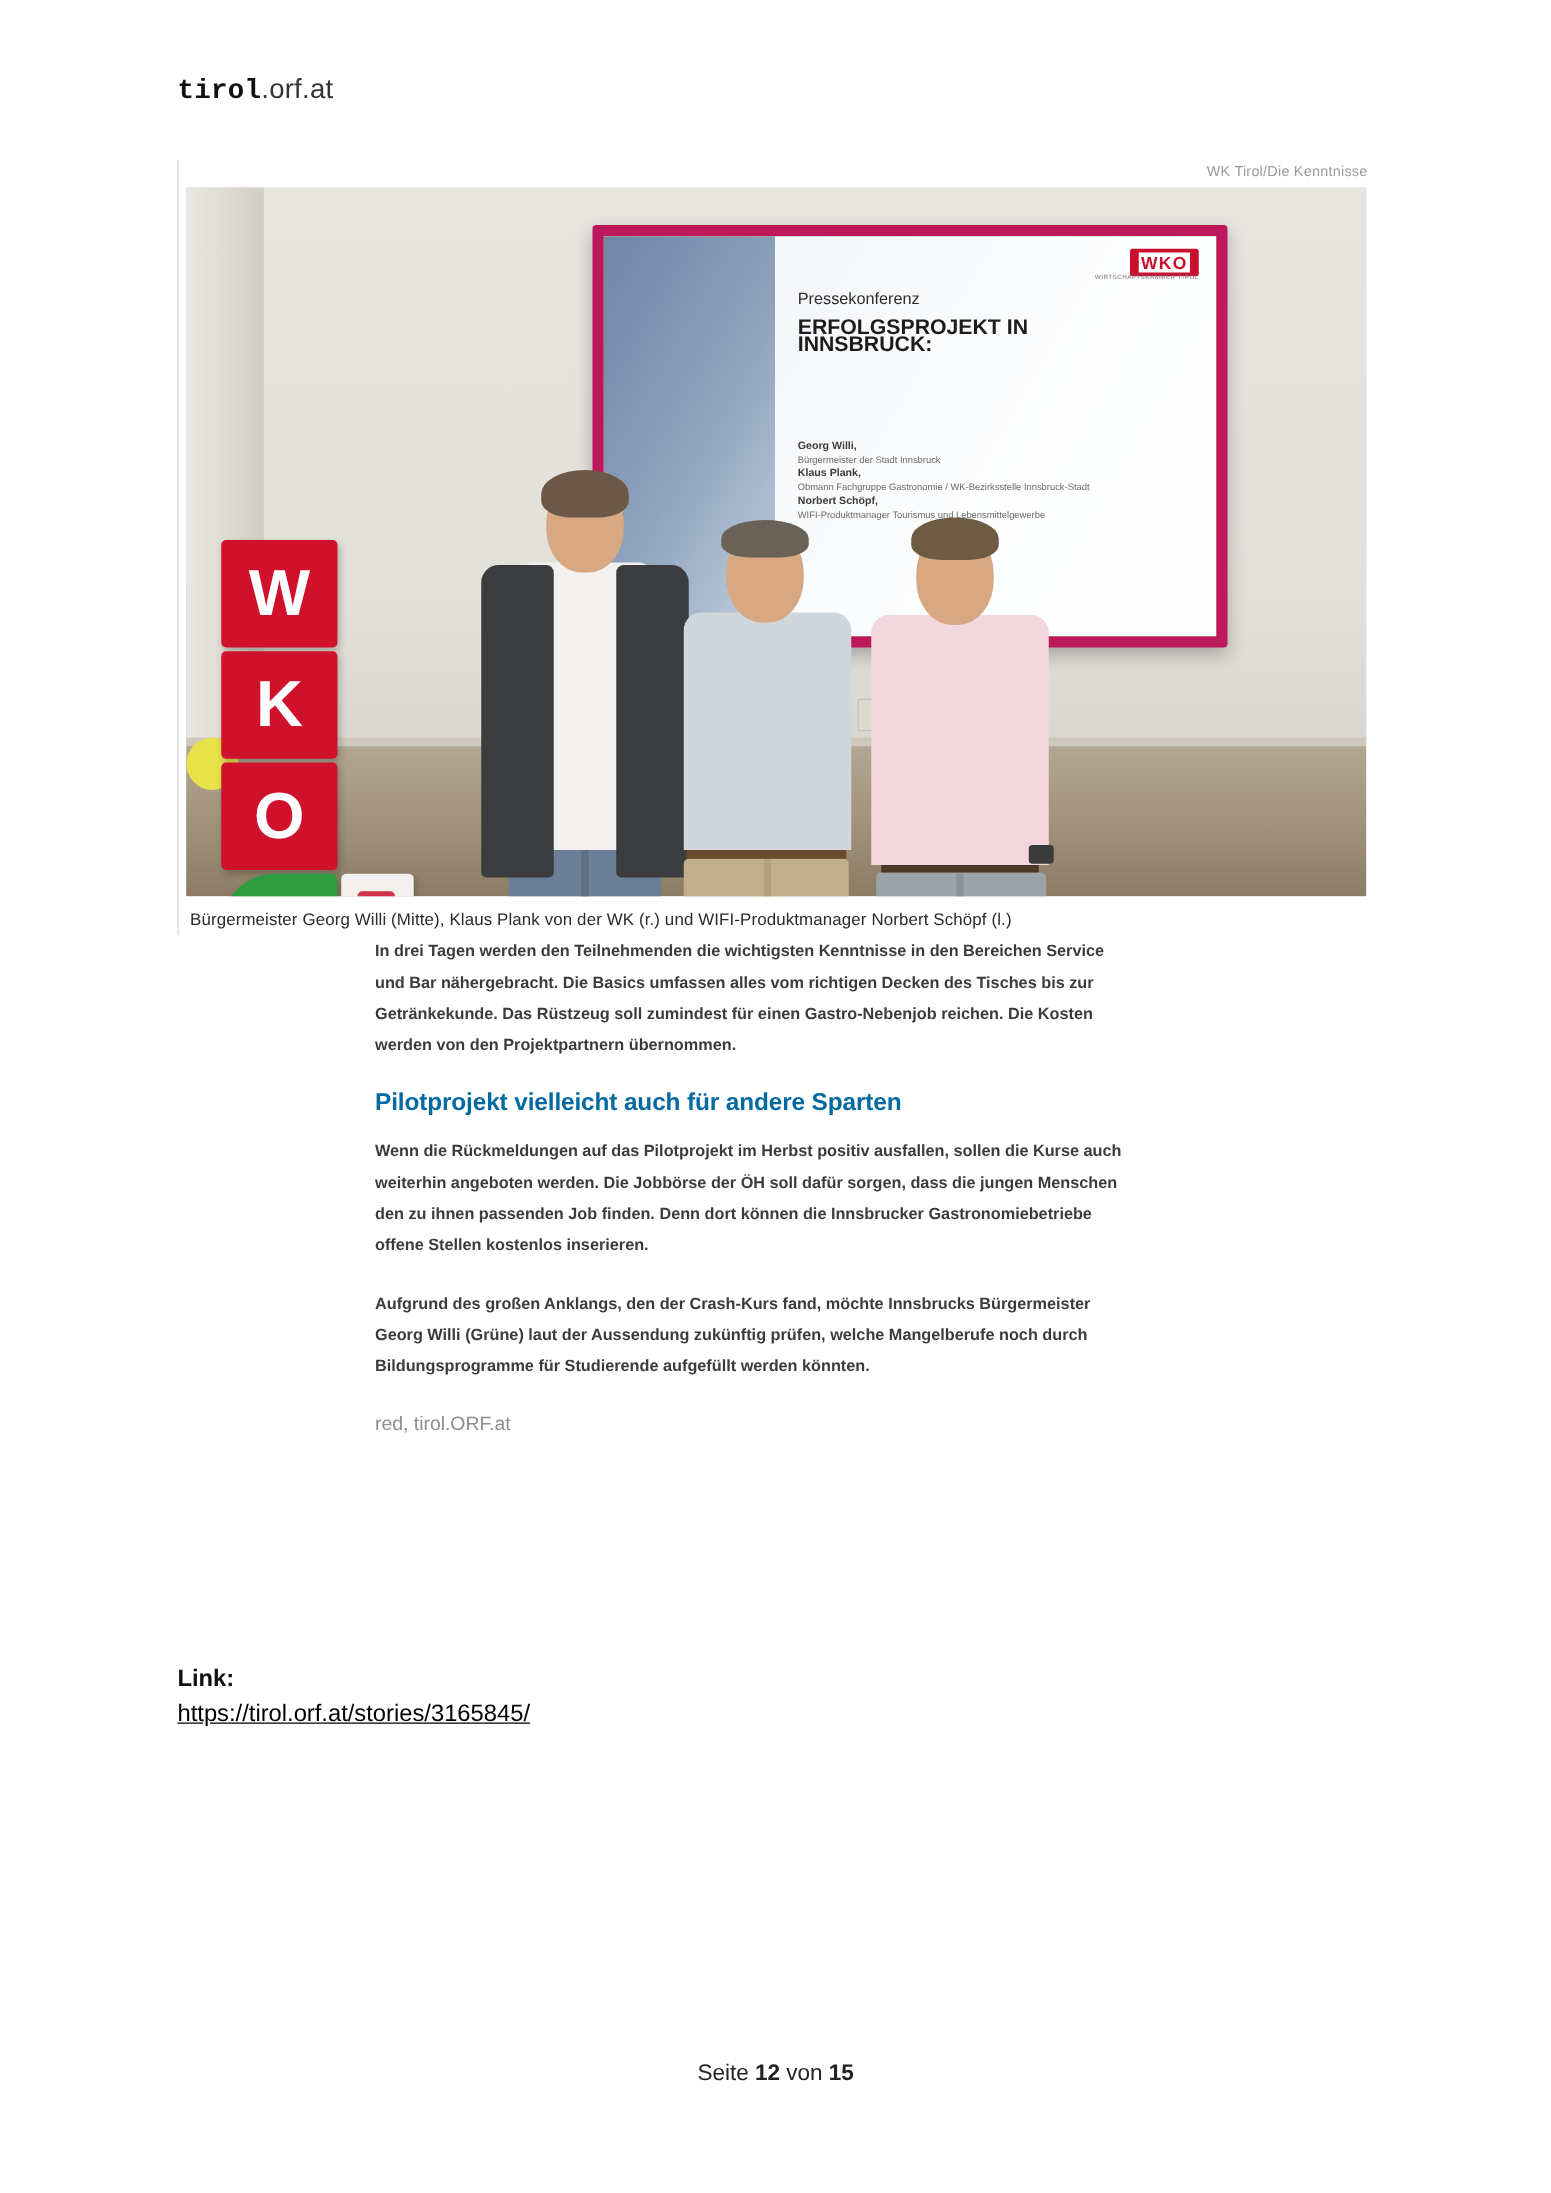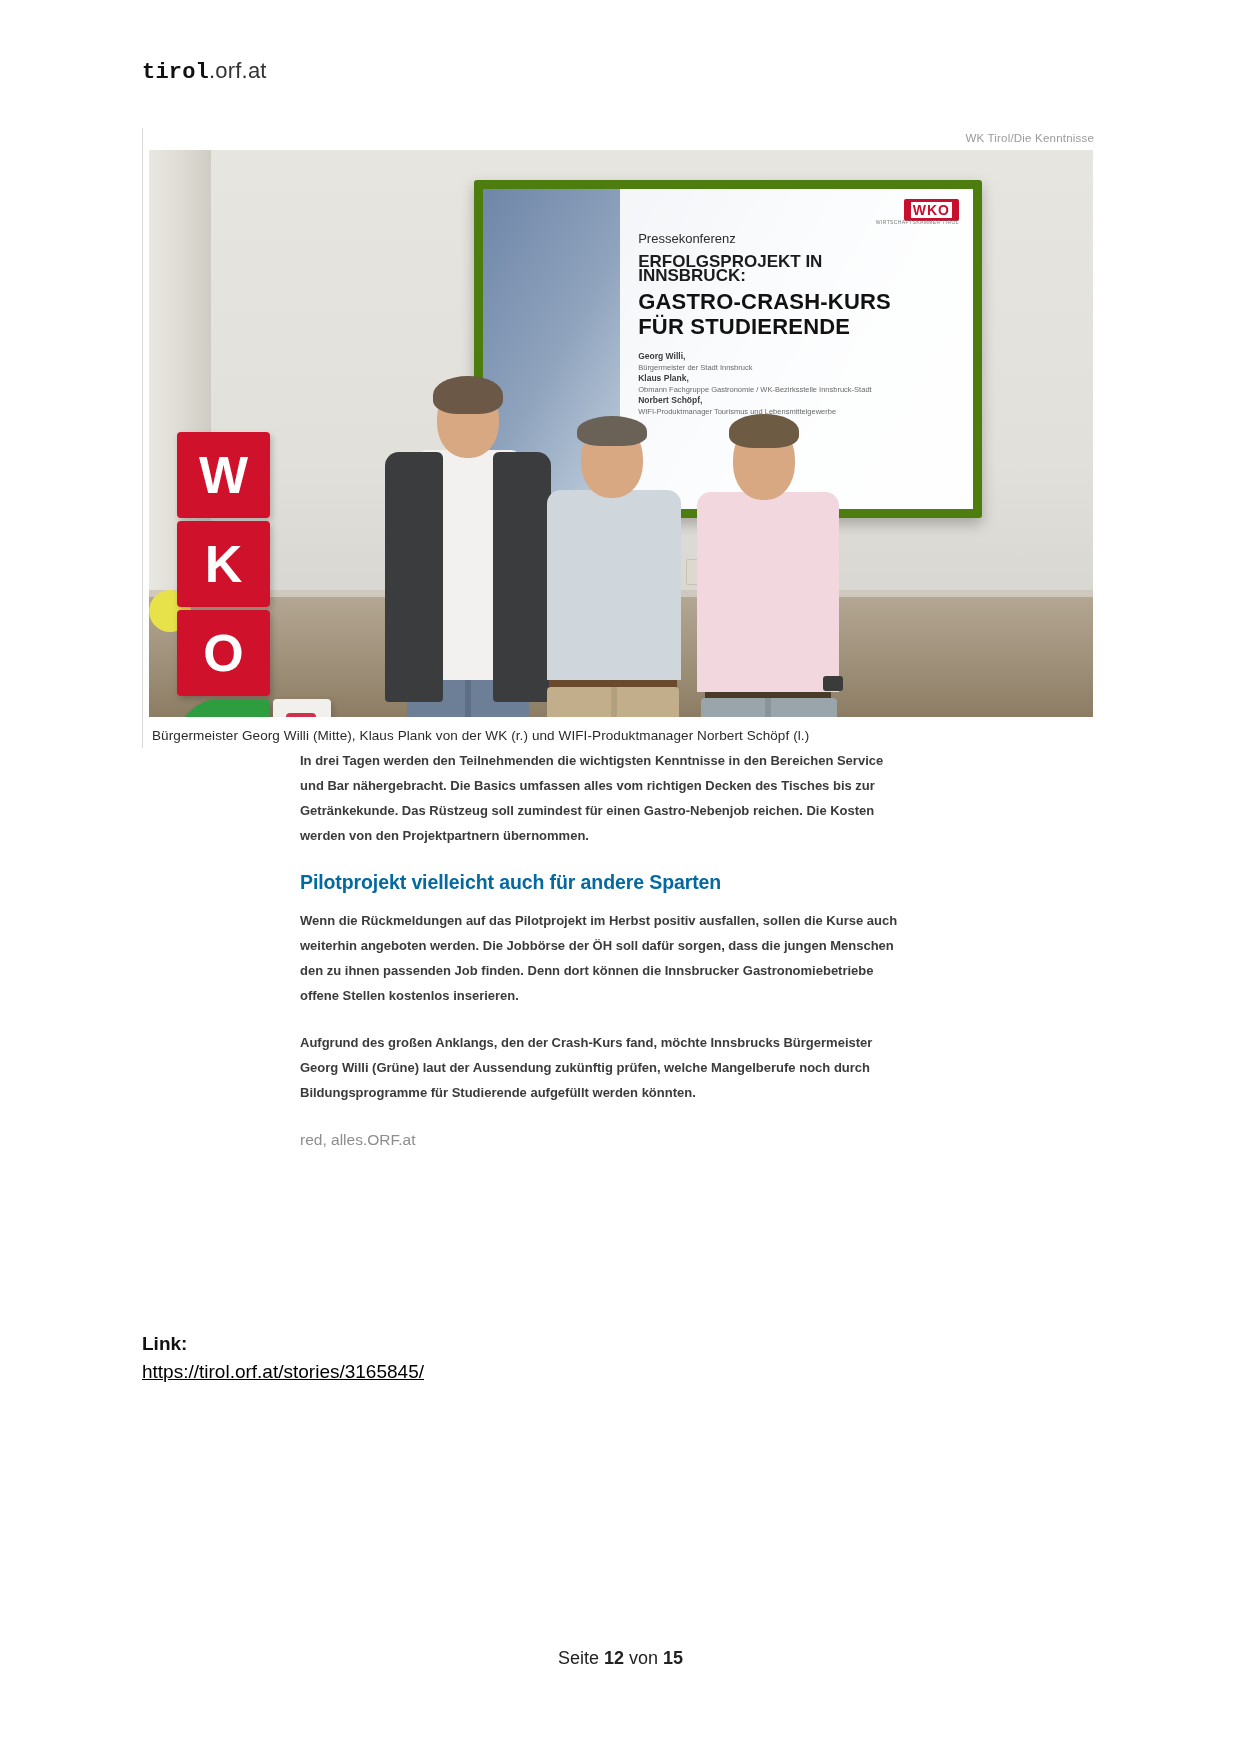--- a/index.html
+++ b/index.html
@@ -95,21 +95,21 @@
   }
 
   
   .tv {
     position: absolute;
     left: 325px;
     top: 30px;
     width: 490px;
     height: 320px;
     background: #bef264;
-    border: 9px solid #4d7c0f;
+    border: 9px solid #be185d;
     border-radius: 3px;
     box-shadow: 0 6px 14px rgba(0,0,0,0.25);
     overflow: hidden;
   }
   .tv-photo-bg {
     position:absolute; inset:0;
     background: linear-gradient(120deg,#6f86a8 0%, #8fa3bd 25%, #c9d6e3 50%, #e9eef3 70%, #f4f6f8 100%);
   }
   .tv-slide {
     position:absolute; right:0; top:0; width:72%; height:100%;
@@ -297,24 +297,20 @@
 
       <div class="tv">
         <div class="tv-photo-bg"></div>
         <div class="tv-slide">
           <div class="slide-wko"><span class="w">WKO</span></div>
           <div class="slide-wko-sub">WIRTSCHAFTSKAMMER TIROL</div>
           <div class="slide-kicker">Pressekonferenz</div>
           <div class="slide-l1">
             <div>ERFOLGSPROJEKT IN</div>
             <div>INNSBRUCK:</div>
-          </div>
-          <div class="slide-title">
-            <div>GASTRO-CRASH-KURS</div>
-            <div>FÜR STUDIERENDE</div>
           </div>
           <div class="slide-names">
             <div class="nm">Georg Willi,</div>
             <div class="rl">Bürgermeister der Stadt Innsbruck</div>
             <div class="nm">Klaus Plank,</div>
             <div class="rl">Obmann Fachgruppe Gastronomie / WK-Bezirksstelle Innsbruck-Stadt</div>
             <div class="nm">Norbert Schöpf,</div>
             <div class="rl">WIFI-Produktmanager Tourismus und Lebensmittelgewerbe</div>
           </div>
         </div>
@@ -358,21 +354,21 @@
     </div>
 
     <div class="caption">Bürgermeister Georg Willi (Mitte), Klaus Plank von der WK (r.) und WIFI-Produktmanager Norbert Schöpf (l.)</div>
   </div>
 
   <div class="body-col">
     <p>In drei Tagen werden den Teilnehmenden die wichtigsten Kenntnisse in den Bereichen Service und Bar nähergebracht. Die Basics umfassen alles vom richtigen Decken des Tisches bis zur Getränkekunde. Das Rüstzeug soll zumindest für einen Gastro-Nebenjob reichen. Die Kosten werden von den Projektpartnern übernommen.</p>
     <h3>Pilotprojekt vielleicht auch für andere Sparten</h3>
     <p>Wenn die Rückmeldungen auf das Pilotprojekt im Herbst positiv ausfallen, sollen die Kurse auch weiterhin angeboten werden. Die Jobbörse der ÖH soll dafür sorgen, dass die jungen Menschen den zu ihnen passenden Job finden. Denn dort können die Innsbrucker Gastronomiebetriebe offene Stellen kostenlos inserieren.</p>
     <p>Aufgrund des großen Anklangs, den der Crash-Kurs fand, möchte Innsbrucks Bürgermeister Georg Willi (Grüne) laut der Aussendung zukünftig prüfen, welche Mangelberufe noch durch Bildungsprogramme für Studierende aufgefüllt werden könnten.</p>
-    <div class="byline">red, alles.ORF.at</div>
+    <div class="byline">red, tirol.ORF.at</div>
   </div>
 
   <div class="link-block">
     <div class="link-label">Link:</div>
     <a class="link-url" href="#">https://tirol.orf.at/stories/3165845/</a>
   </div>
 
   <div class="footer">
     <span>Seite</span>
     <span class="b">12</span>

